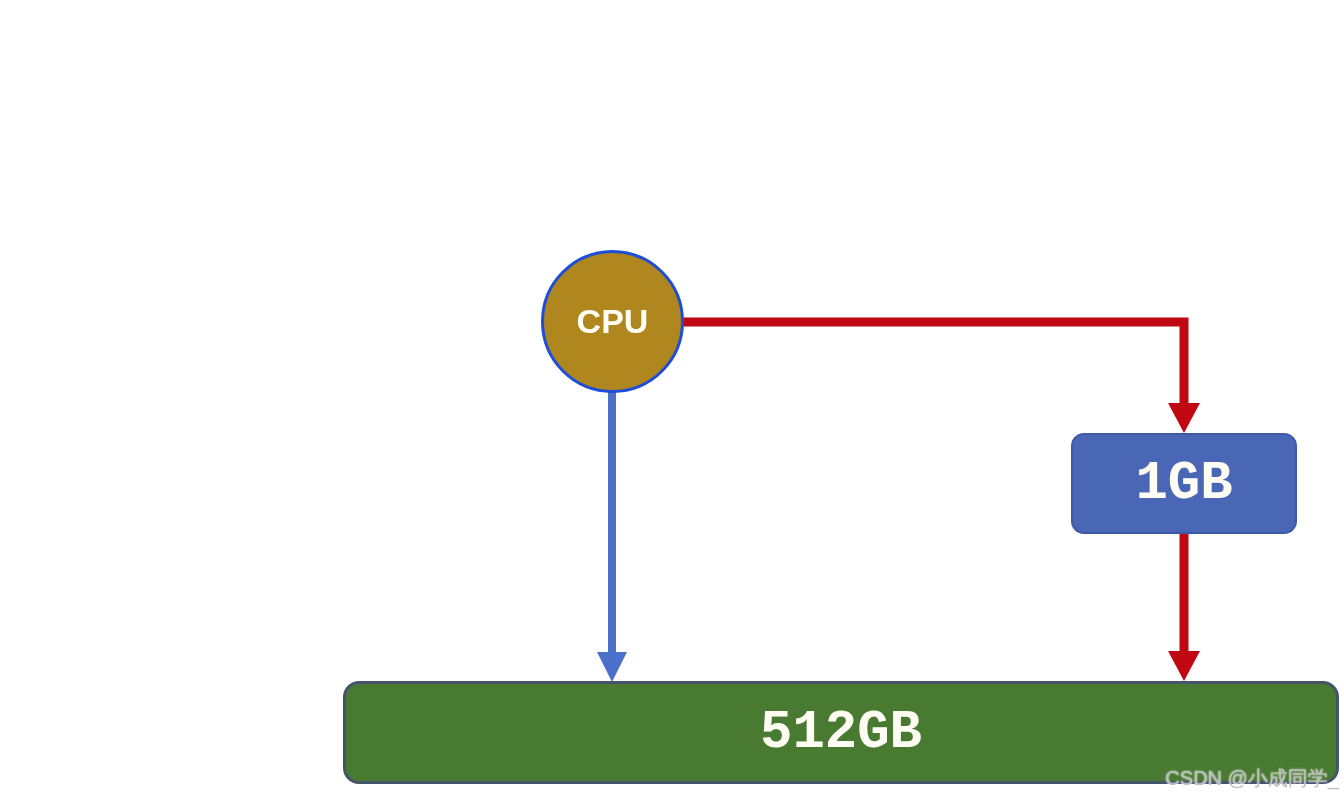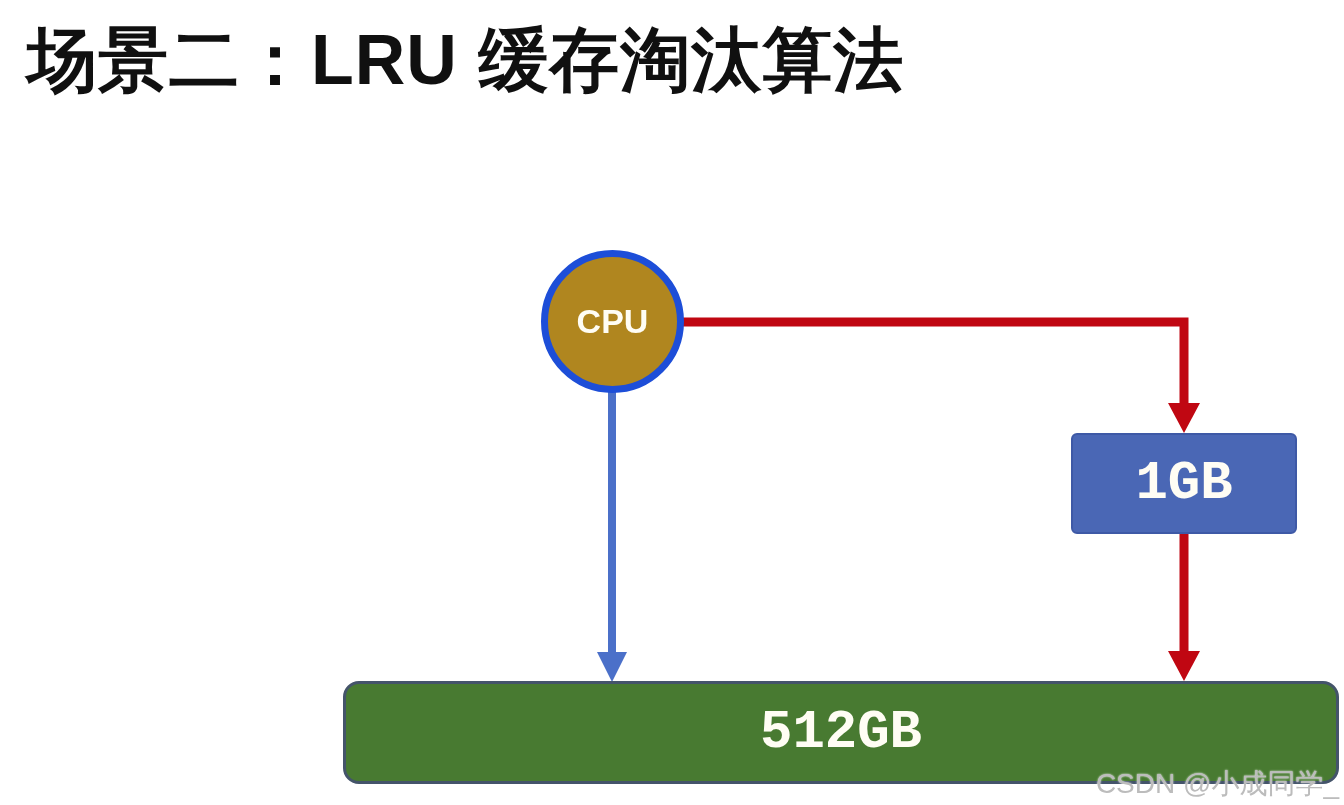--- a/index.html
+++ b/index.html
@@ -34,29 +34,29 @@
     display: flex;
     align-items: center;
     justify-content: center;
     color: #fffdf4;
   }
   .node-cpu {
     left: 541px; top: 250px;
     width: 143px; height: 143px;
     border-radius: 50%;
     background: #b0861f;
-    border: 7px solid #1d4ed8;
+    border: 3px solid #1d4ed8;
     font-size: 34px;
     font-weight: 700;
     font-family: "Liberation Sans", sans-serif;
   }
   .node-cache {
     left: 1071px; top: 433px;
     width: 226px; height: 101px;
-    border-radius: 6px;
+    border-radius: 13px;
     background: #4a67b5;
     border: 2px solid #3e59a6;
     font-size: 54px;
     font-weight: 700;
     font-family: "Liberation Mono", monospace;
   }
   .node-memory {
     left: 343px; top: 681px;
     width: 996px; height: 103px;
     border-radius: 16px;
@@ -64,33 +64,32 @@
     border: 3px solid #44546a;
     font-size: 54px;
     font-weight: 700;
     font-family: "Liberation Mono", monospace;
     text-align: right;
   }
   .watermark {
     position: absolute;
     right: 5px;
     top: 765px;
-    font-size: 28px;
+    font-size: 20px;
     color: #bcbcbc;
     text-shadow: 0 0 2px #ffffff;
     white-space: nowrap;
     font-family: "Liberation Sans", sans-serif;
   }
 </style>
 </head>
 <body>
 
 <div class="canvas">
 
-  <h1 class="page-title">场景二：LRU 缓存淘汰算法</h1>
 
   <svg class="arrow-layer" viewBox="0 0 1344 805" xmlns="http://www.w3.org/2000/svg">
 
     <g>
       <path d="M 680 322 L 1184 322 L 1184 405" fill="none" stroke="#c00712" stroke-width="9"></path>
       <polygon points="1168,403 1200,403 1184,433" fill="#c00712"></polygon>
     </g>
 
     <g>
       <path d="M 1184 534 L 1184 653" fill="none" stroke="#c00712" stroke-width="9"></path>

